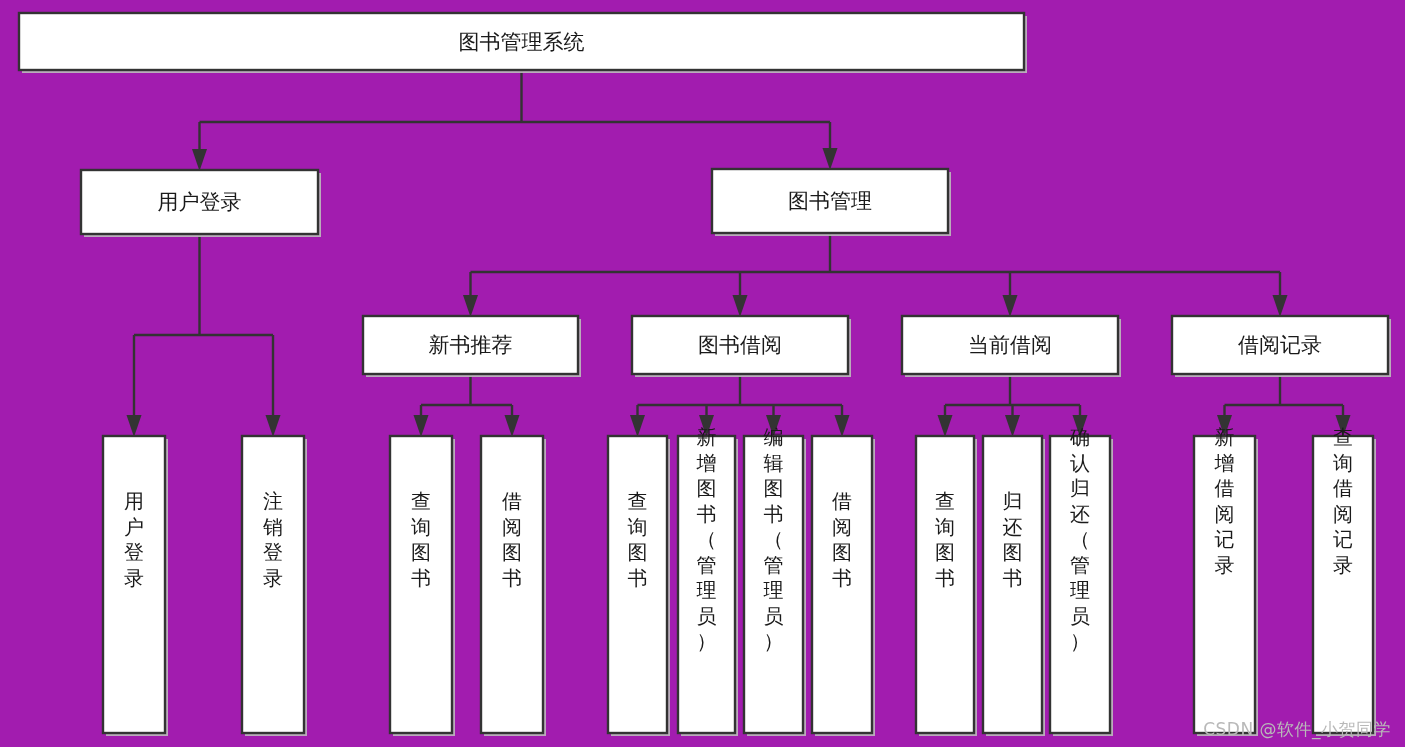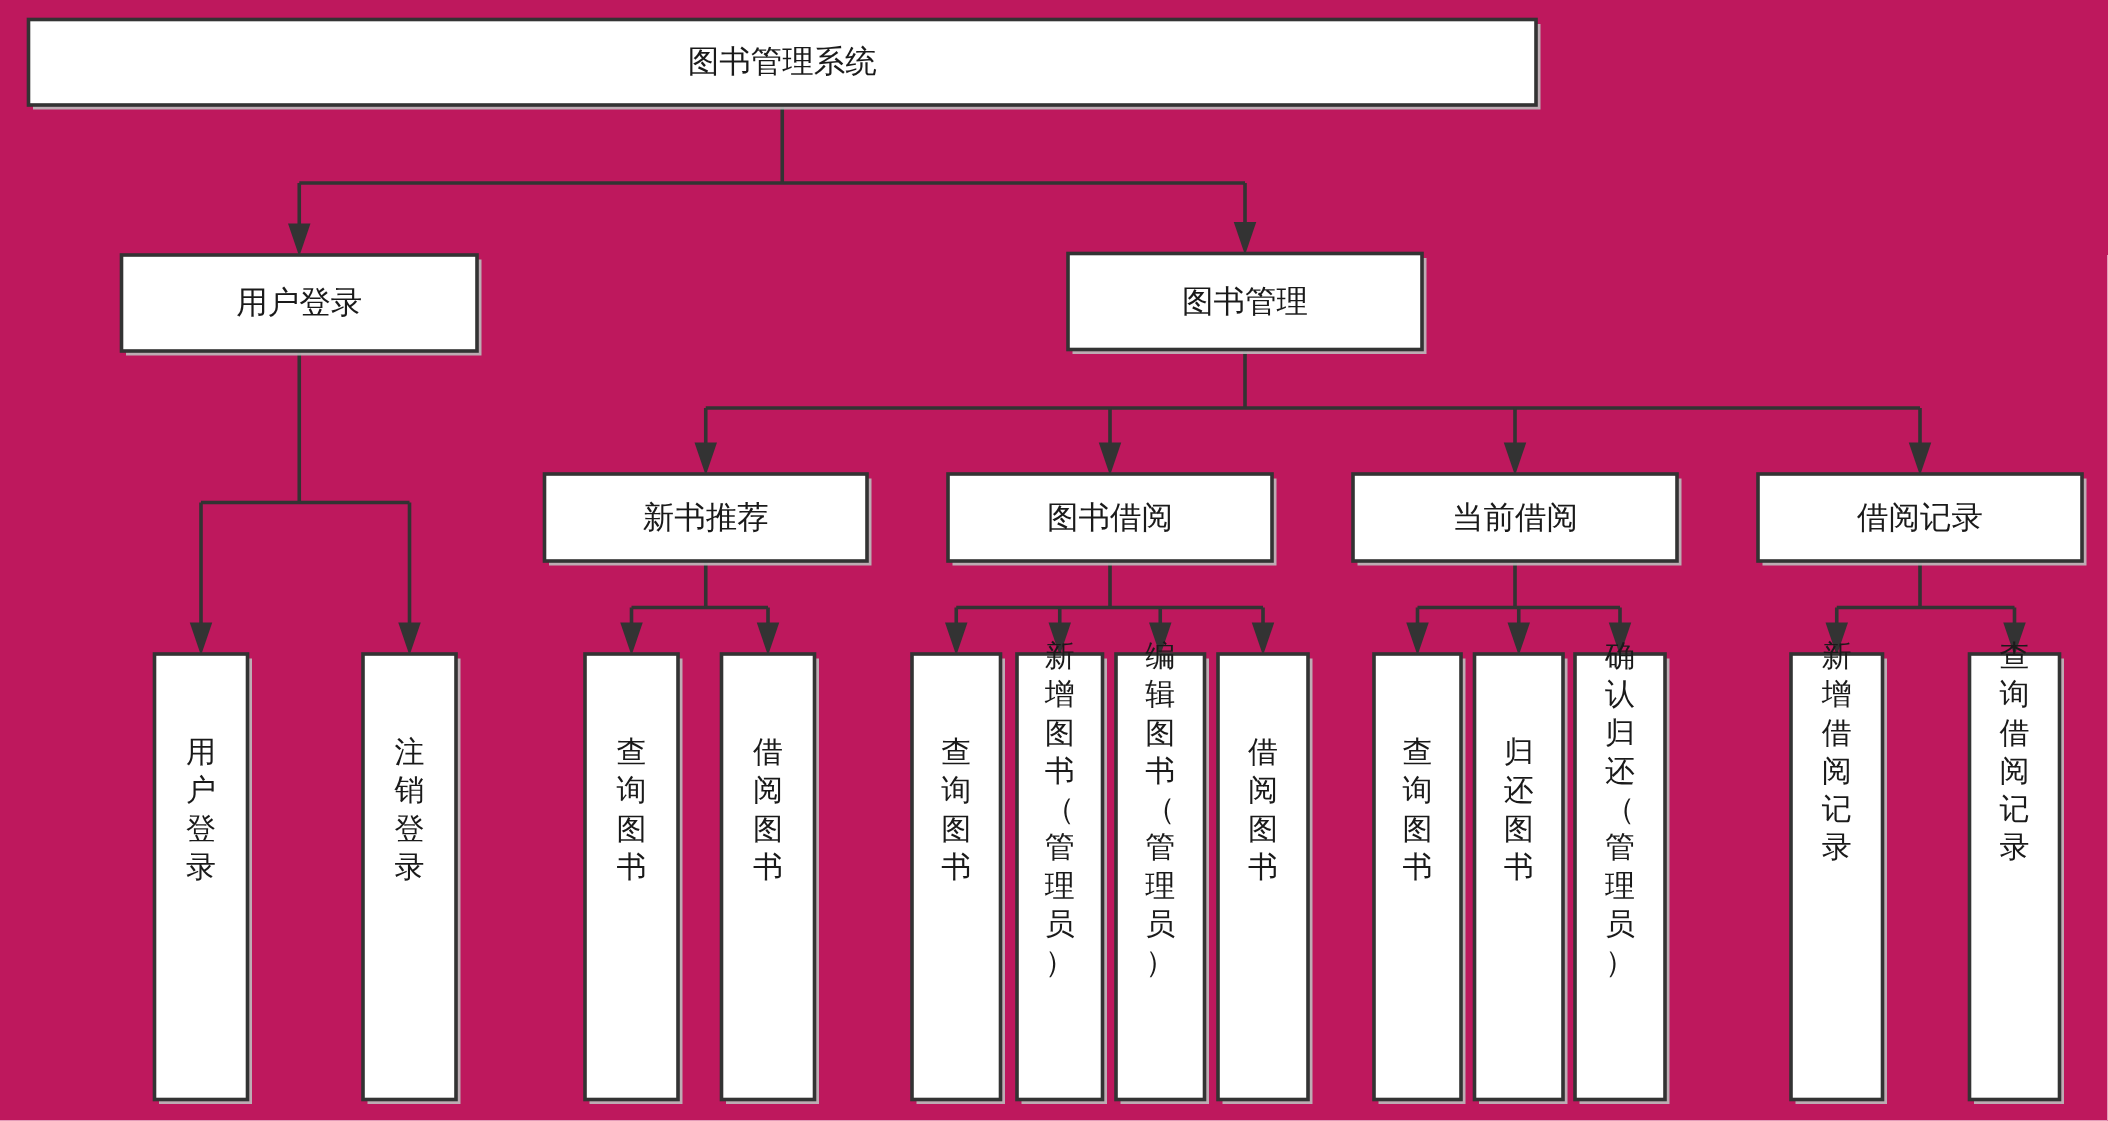--- a/index.html
+++ b/index.html
@@ -7,21 +7,21 @@
     padding: 0;
     background: #ffffff;
   }
   body {
     font-family: "DejaVu Sans", "Liberation Sans", sans-serif;
   }
   #diagram-root {
     position: relative;
     width: 1405px;
     height: 747px;
-    background: #be185d;
+    background: #a21caf;
     overflow: hidden;
   }
   svg#tree-svg {
     position: absolute;
     left: 0;
     top: 0;
     width: 1405px;
     height: 747px;
     display: block;
   }
@@ -224,13 +224,14 @@
           <rect class="node-rect" x="1194" y="436" width="61" height="297"></rect>
           <text class="node-label-v" x="1224.5" y="444"><tspan x="1224.5" dy="0">新</tspan><tspan x="1224.5" dy="25.5">增</tspan><tspan x="1224.5" dy="25.5">借</tspan><tspan x="1224.5" dy="25.5">阅</tspan><tspan x="1224.5" dy="25.5">记</tspan><tspan x="1224.5" dy="25.5">录</tspan></text>
         </g>
         <g>
           <rect class="node-shadow" x="1316" y="439" width="60" height="297"></rect>
           <rect class="node-rect" x="1313" y="436" width="60" height="297"></rect>
           <text class="node-label-v" x="1343" y="444"><tspan x="1343" dy="0">查</tspan><tspan x="1343" dy="25.5">询</tspan><tspan x="1343" dy="25.5">借</tspan><tspan x="1343" dy="25.5">阅</tspan><tspan x="1343" dy="25.5">记</tspan><tspan x="1343" dy="25.5">录</tspan></text>
         </g>
       </g>
   </svg>
+  <div class="watermark">CSDN @软件_小贺同学</div>
 </div>
 
 </body></html>

